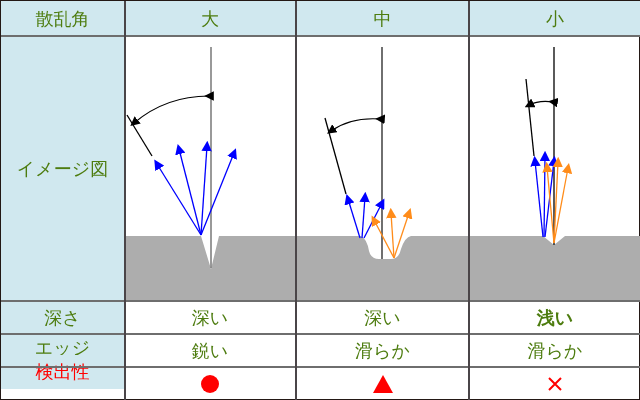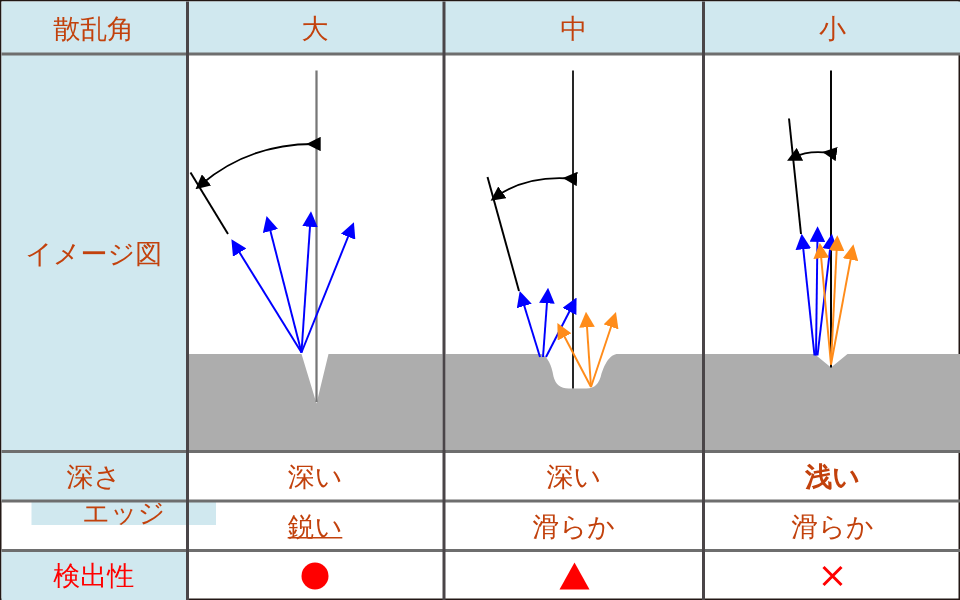--- a/index.html
+++ b/index.html
@@ -1,44 +1,44 @@
 <!DOCTYPE html>
 <html><head>
 <meta charset="utf-8">
 <style>
   html, body { margin:0; padding:0; background:#ffffff; }
   body { width:640px; height:400px; overflow:hidden; font-family:"DejaVu Sans", sans-serif; }
   .tbl { position:absolute; left:0; top:0; width:640px; height:400px; box-sizing:border-box; border:1px solid #231815; }
-  .cell { position:absolute; box-sizing:border-box; display:flex; align-items:center; justify-content:center; font-size:18px; color:#c2410c; }
+  .cell { position:absolute; box-sizing:border-box; display:flex; align-items:center; justify-content:center; font-size:18px; color:#4d7c0f; }
   .hdr { background:#d0e8ef; }
   .vline { position:absolute; top:0; width:2px; height:400px; background:#4a4548; }
   .hline { position:absolute; left:0; width:640px; height:2px; background:#6e6e6e; }
   .red { color:#ff0000; }
   svg { position:absolute; left:0; top:0; }
 </style>
 </head>
 <body>
 
 <div class="tbl">
 
   <div class="cell hdr" style="left:0;top:0;width:123px;height:35px;">散乱角</div>
   <div class="cell hdr" style="left:123px;top:0;width:172px;height:35px;">大</div>
   <div class="cell hdr" style="left:295px;top:0;width:173px;height:35px;">中</div>
   <div class="cell hdr" style="left:468px;top:0;width:172px;height:35px;">小</div>
 
   <div class="cell hdr" style="left:0;top:35px;width:123px;height:265px;">イメージ図</div>
   <div class="cell hdr" style="left:0;top:300px;width:123px;height:33px;font-family:Liberation Mono, monospace;">深さ</div>
-  <div class="cell hdr" style="left:0;top:333px;width:123px;height:16px;margin-left:20px;">エッジ</div>
-  <div class="cell hdr red" style="left:0;top:366px;width:123px;height:34px;">検出性</div>
+  <div class="cell hdr" style="left:0;top:333px;width:123px;height:27px;">エッジ</div>
+  <div class="cell hdr red" style="left:0;top:354px;width:123px;height:34px;">検出性</div>
 
   <div class="cell" style="left:123px;top:300px;width:172px;height:33px;">深い</div>
   <div class="cell" style="left:295px;top:300px;width:173px;height:33px;">深い</div>
   <div class="cell" style="left:468px;top:300px;width:172px;height:33px;font-weight:bold;">浅い</div>
 
-  <div class="cell" style="left:123px;top:333px;width:172px;height:33px;text-decoration:underline;">鋭い</div>
+  <div class="cell" style="left:123px;top:333px;width:172px;height:33px;">鋭い</div>
   <div class="cell" style="left:295px;top:333px;width:173px;height:33px;">滑らか</div>
   <div class="cell" style="left:468px;top:333px;width:172px;height:33px;">滑らか</div>
 
   <div class="cell" style="left:123px;top:366px;width:172px;height:34px;">
     <svg width="20" height="20" style="position:static">
         <circle cx="10" cy="10" r="9" fill="#ff0000"></circle>
       </svg>
   </div>
   <div class="cell" style="left:295px;top:366px;width:173px;height:34px;">
     <svg width="22" height="20" style="position:static">

